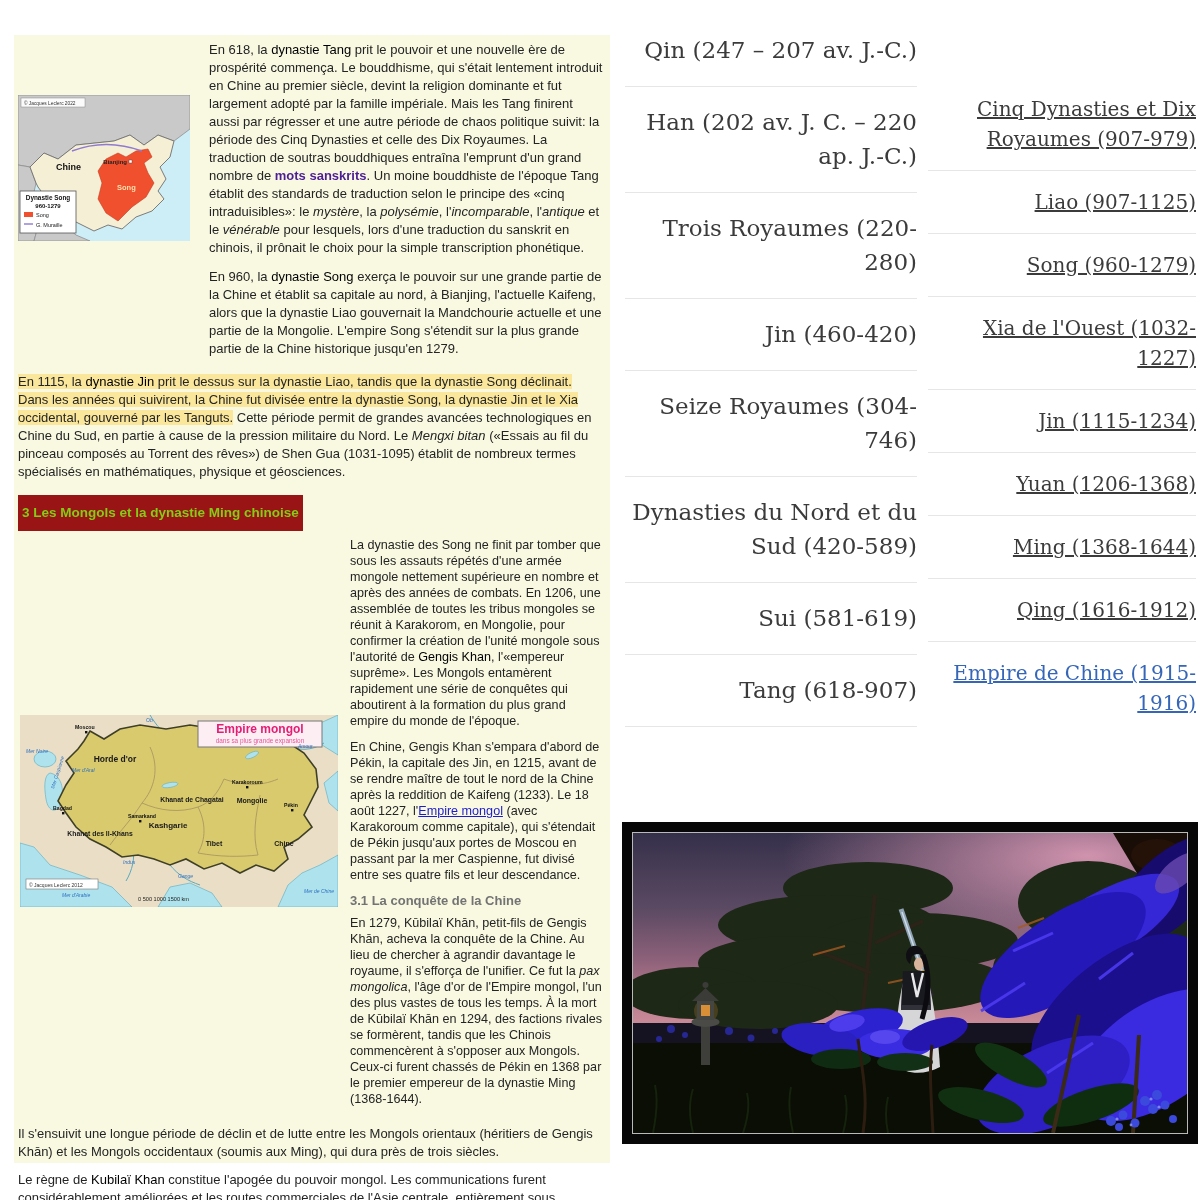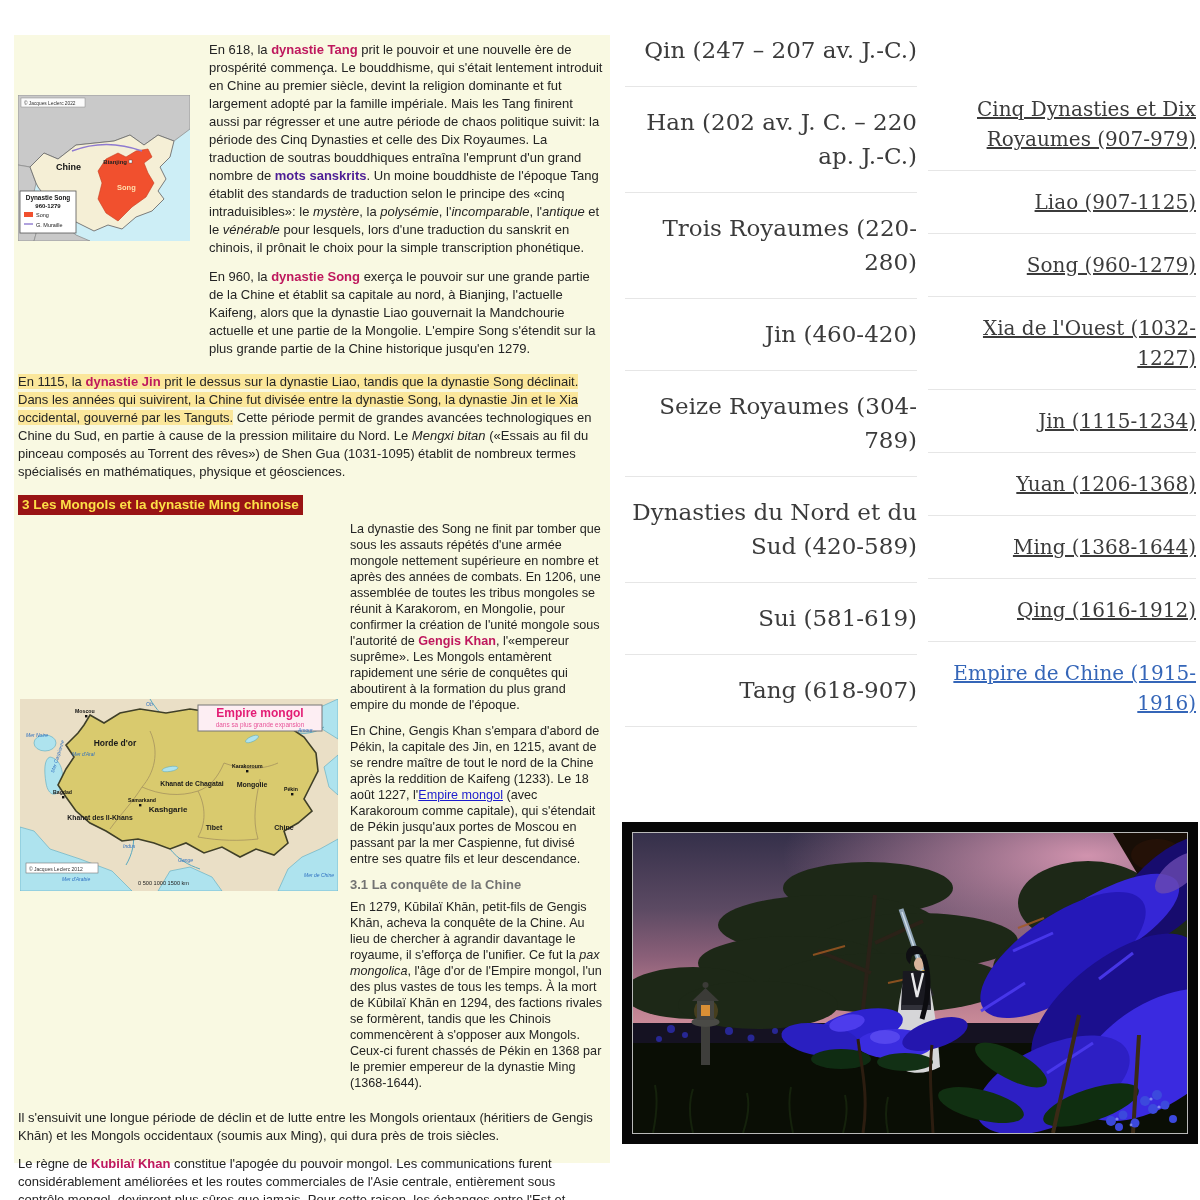--- a/index.html
+++ b/index.html
@@ -9,31 +9,31 @@
   
   .article{position:absolute;left:14px;top:35px;width:596px;height:1128px;
            background:#f9f9e2;padding:4px 6px 4px 4px;box-sizing:border-box;
            font-size:13px;line-height:18px;}
   .row1{display:flex;}
   .map-col1{width:182px;flex:0 0 182px;}
   .text-col1{flex:1;padding-left:9px;}
   .text-col1 p{margin:2px 0 11px 0;}
   .song-map-wrap{margin-top:56px;}
   .hl-para{margin:4px 0 10px 0;}
-  .h-red{display:inline-block;background:#991414;color:#fde047;font-weight:bold;
-         font-size:13.5px;padding:1px 4px;margin:4px 0 2px 0;}
+  .h-red{display:inline-block;background:#991414;color:#84cc16;font-weight:bold;
+         font-size:13.5px;padding:9px 4px;margin:4px 0 2px 0;}
   .row2{display:flex;margin-top:2px;}
   .map-col2{width:332px;flex:0 0 332px;}
   .mongol-map-wrap{margin-top:180px;padding-left:2px;}
   .text-col2{flex:1;font-size:12.6px;line-height:16px;}
   .text-col2 p{margin:2px 0 10px 0;}
   .h-sub{color:#737373;font-weight:bold;font-size:13px;margin:10px 0 6px 0;}
   .bottom p{margin:8px 0 10px 0;}
 
-  .navy{color:#be185d;font-weight:bold;}
+  .navy{color:#000000;font-weight:normal;}
   .green{color:#4c1d95;font-weight:bold;margin-top:24px;}
   .i{font-style:italic;}
   .hl{background:#fbe79b;}
   .link{color:#1c1ccD;text-decoration:underline;}
 
   
   .dyn-col{position:absolute;font-family:"DejaVu Serif",serif;color:#3b3b3b;}
   .dyn-col1{left:625px;top:25px;width:292px;font-size:23px;line-height:34px;}
   .dyn-col2{left:928px;top:78px;width:268px;font-size:20px;line-height:30px;}
   .dyn-item{border-bottom:1px solid #e6e6e6;padding:18px 0 19px 2px;text-align:right;}
@@ -190,21 +190,21 @@
     <p><span>Il s'ensuivit une longue période de déclin et de lutte entre les Mongols orientaux (héritiers de Gengis Khān) et les Mongols occidentaux (soumis aux Ming), qui dura près de trois siècles.</span></p>
     <p><span>Le règne de </span><span class="navy">Kubilaï Khan</span><span> constitue l'apogée du pouvoir mongol. Les communications furent considérablement améliorées et les routes commerciales de l'Asie centrale, entièrement sous contrôle mongol, devinrent plus sûres que jamais. Pour cette raison, les échanges entre l'Est et l'Ouest s'intensifièrent, notamment avec les missionnaires (franciscains) et les commerçants étrangers (Florence, Gênes, Venise), dans le domaine tant intellectuel et culturel que technique et scientifique. Le plus connu des voyageurs européens demeure sans doute le négociant vénitien Marco Polo qui séjourna à Cambaluc (Pékin) et à la cour de Kubilaï Khan de 1275 à 1292. C'est dans le </span></p>
   </div>
 </div>
 
 <div class="dyn-col dyn-col1">
   <div class="dyn-item">Qin (247 – 207 av. J.-C.)</div>
   <div class="dyn-item">Han (202 av. J. C. – 220 ap. J.-C.)</div>
   <div class="dyn-item">Trois Royaumes (220-280)</div>
   <div class="dyn-item">Jin (460-420)</div>
-  <div class="dyn-item">Seize Royaumes (304-789)</div>
+  <div class="dyn-item">Seize Royaumes (304-746)</div>
   <div class="dyn-item">Dynasties du Nord et du Sud (420-589)</div>
   <div class="dyn-item">Sui (581-619)</div>
   <div class="dyn-item">Tang (618-907)</div>
 </div>
 
 <div class="dyn-col dyn-col2">
   <div class="dyn-item">Cinq Dynasties et Dix Royaumes (907-979)</div>
   <div class="dyn-item">Liao (907-1125)</div>
   <div class="dyn-item">Song (960-1279)</div>
   <div class="dyn-item">Xia de l'Ouest (1032-1227)</div>

